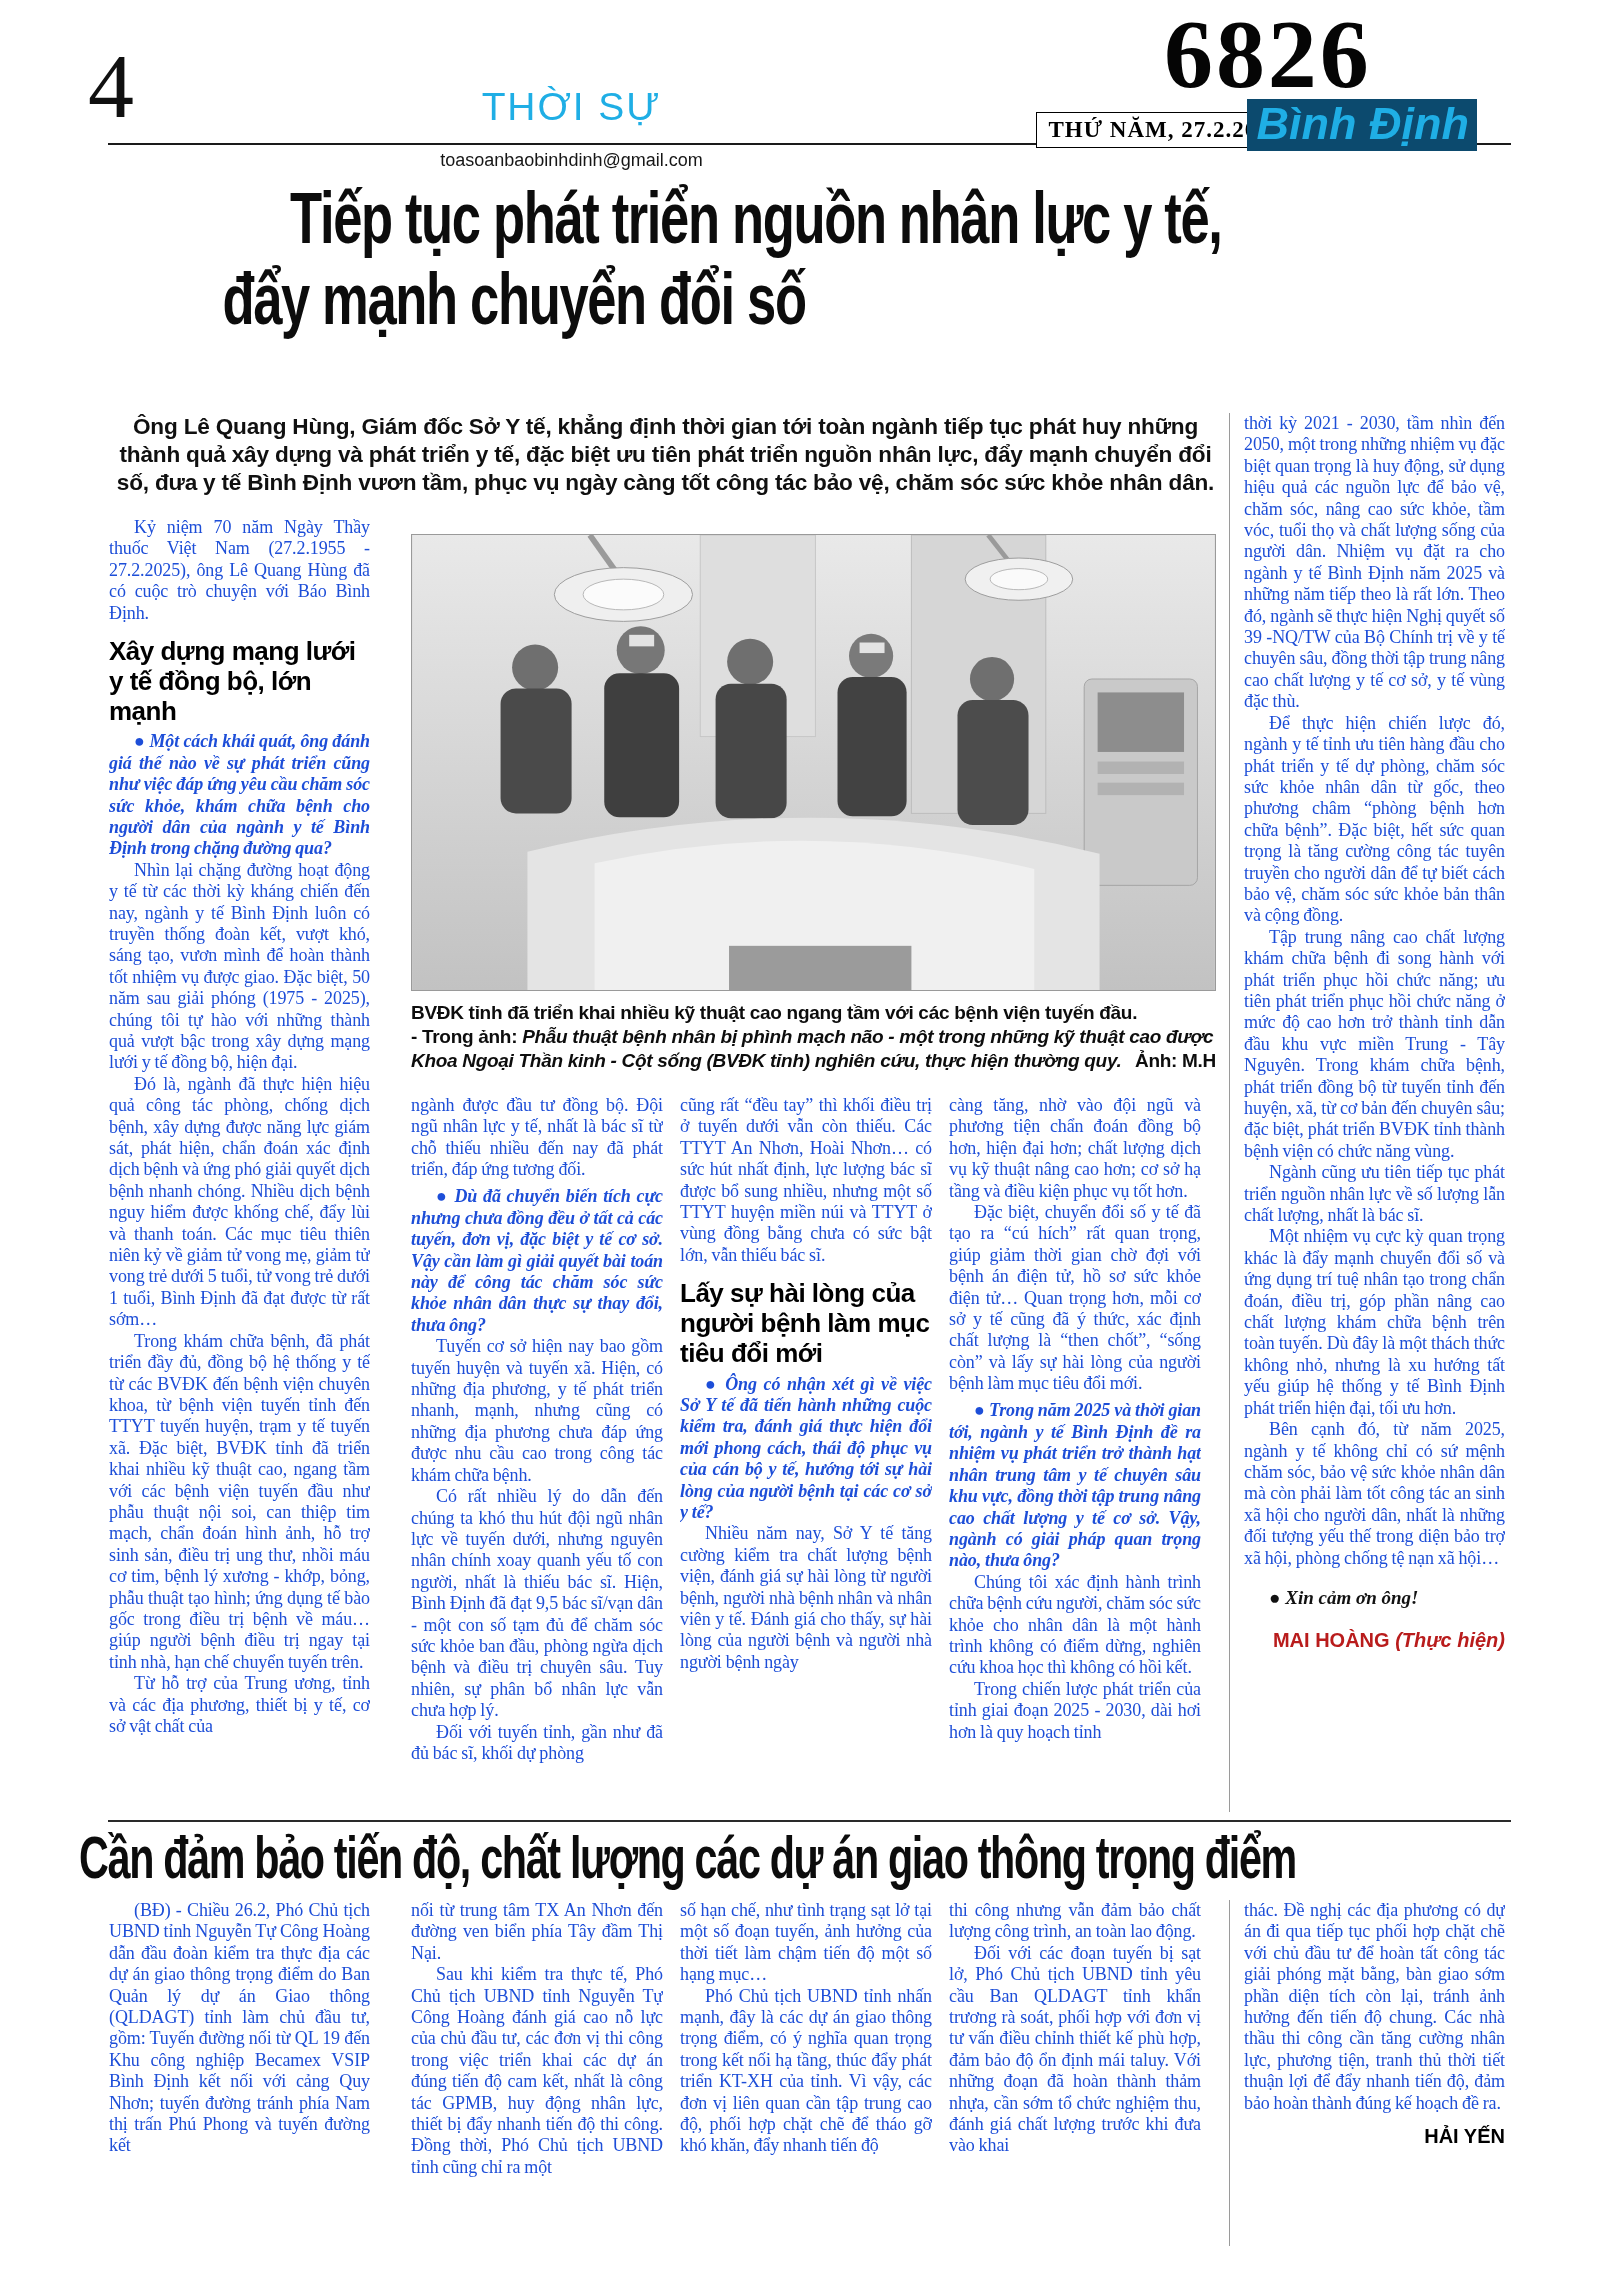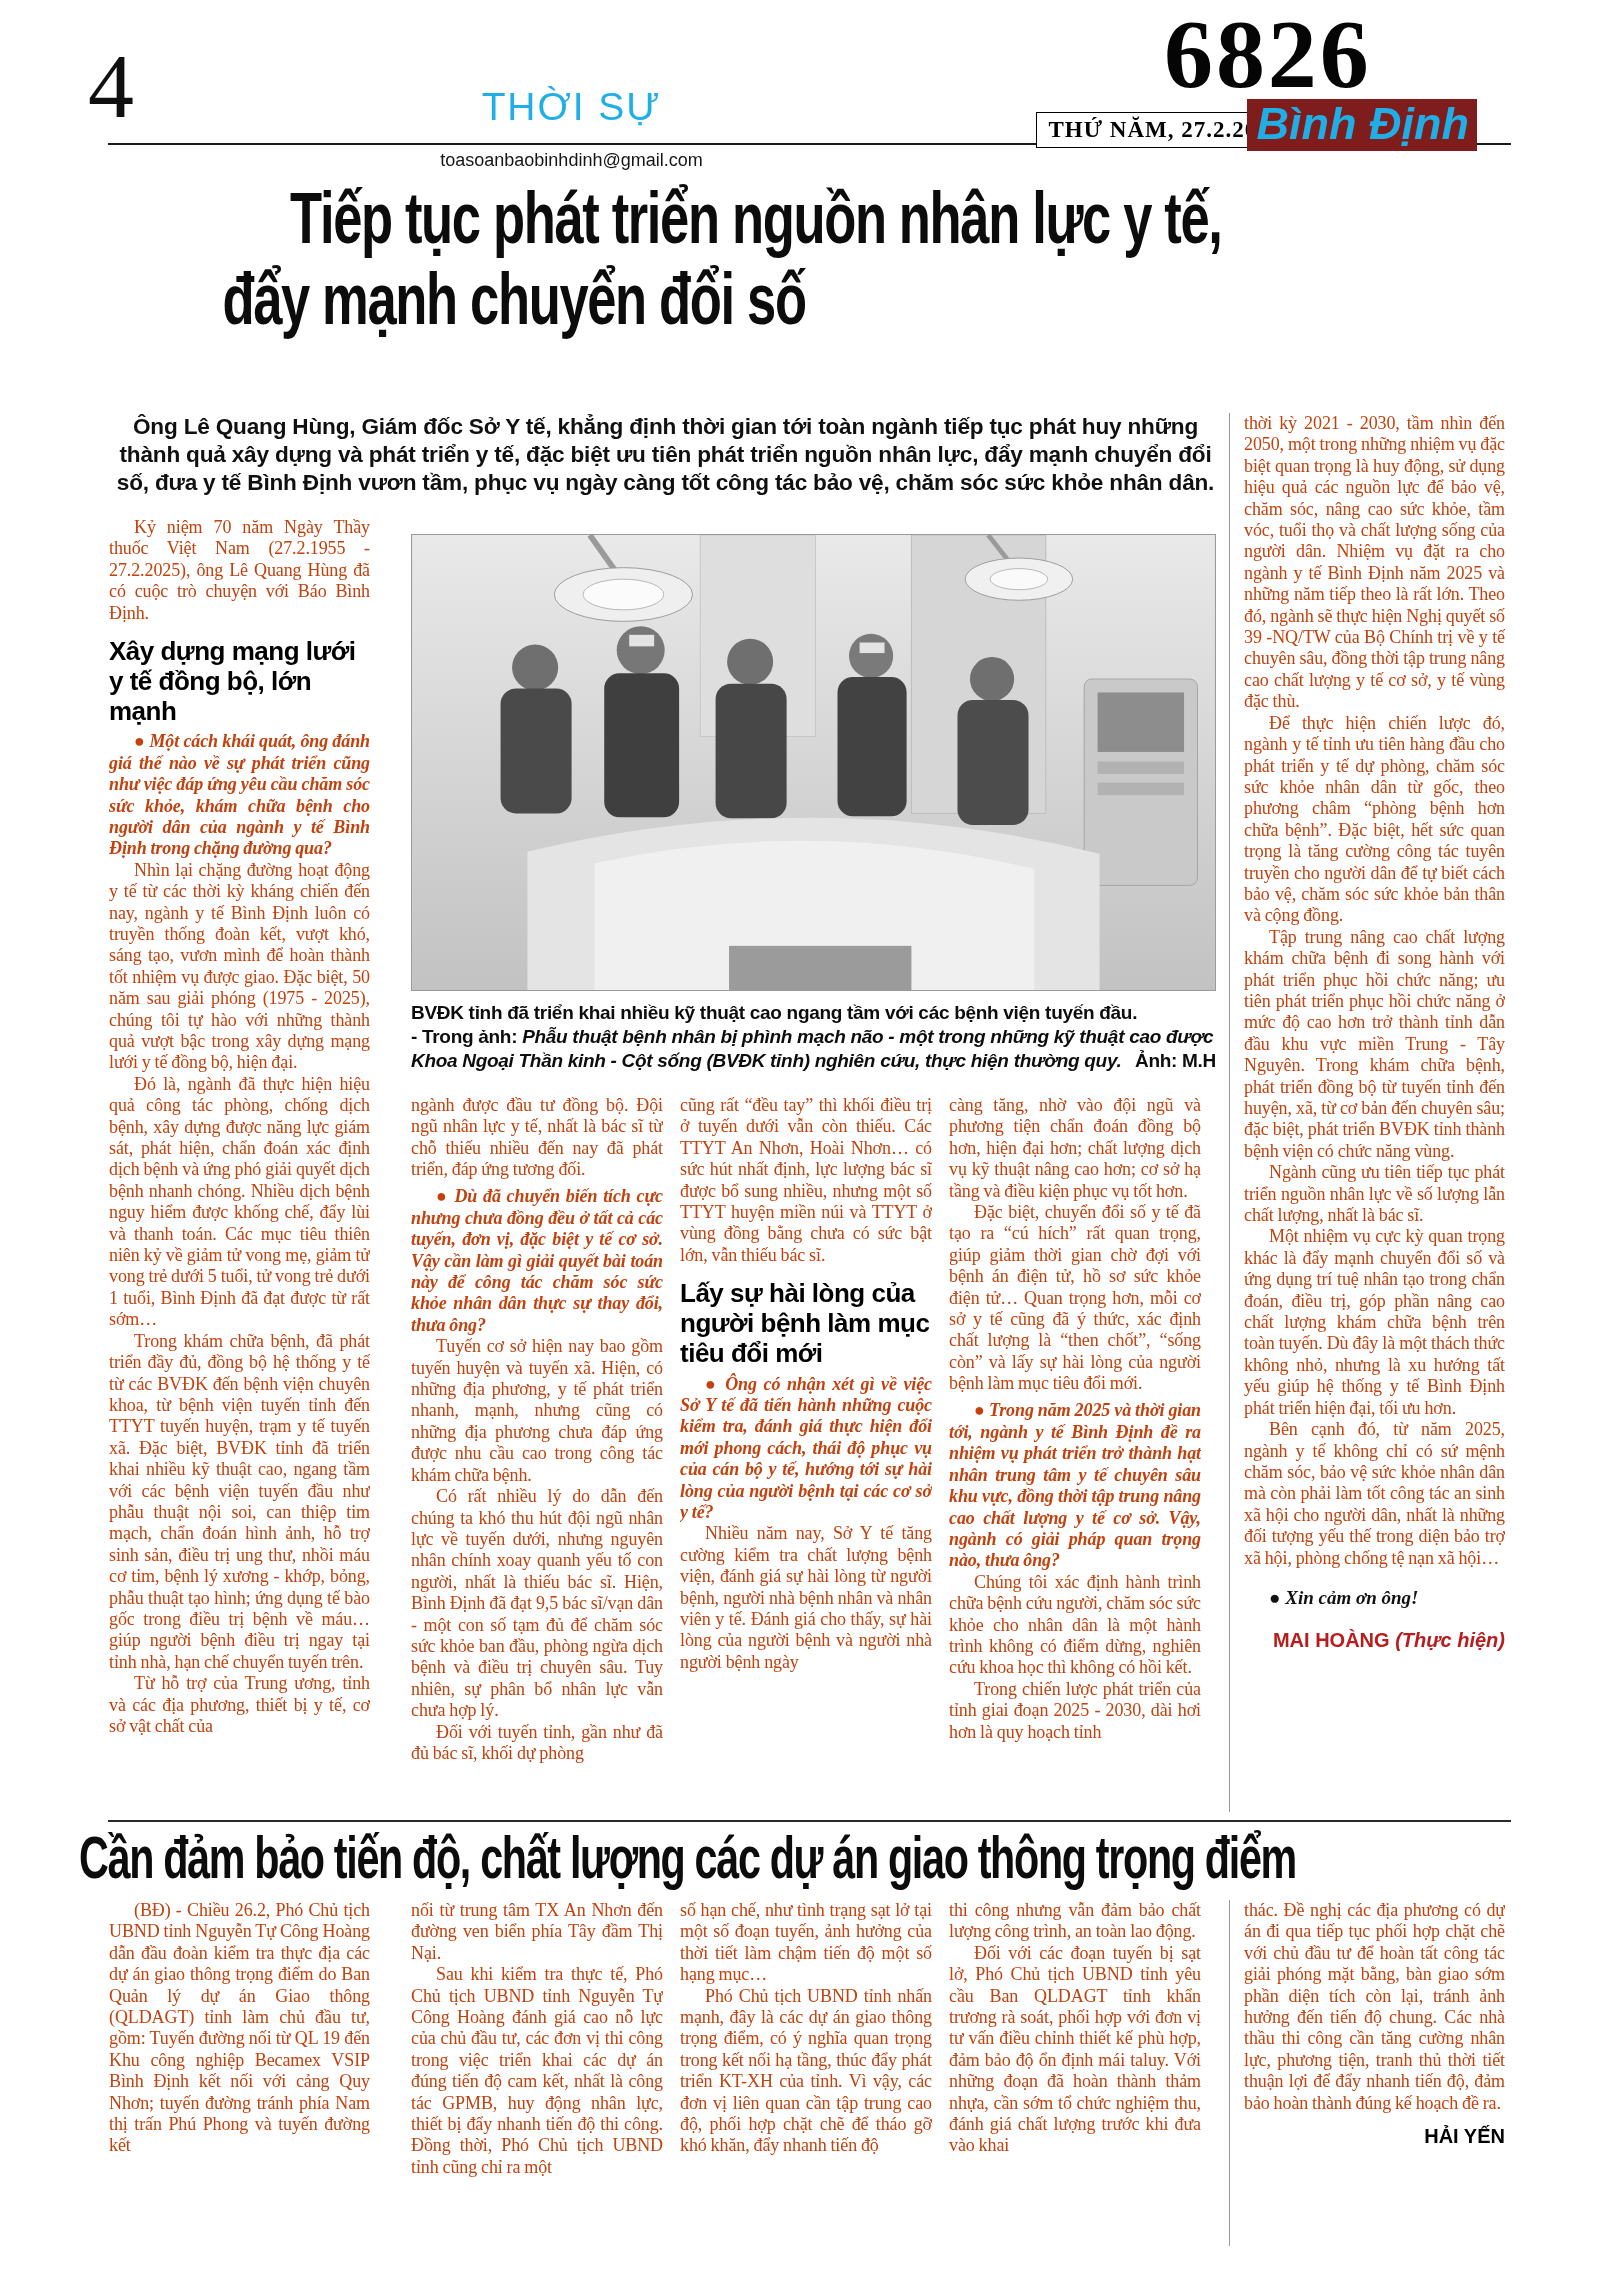--- a/index.html
+++ b/index.html
@@ -10,41 +10,41 @@
   .pageno{position:absolute;left:88px;top:38px;font:400 92px/96px "Liberation Serif",serif;color:#101010;}
   .section-title{position:absolute;left:384px;top:85px;width:375px;text-align:center;
       font:400 39px/44px "Liberation Sans",sans-serif;letter-spacing:1.9px;color:#1faee5;}
   .email{position:absolute;left:384px;top:150px;width:375px;text-align:center;
       font:400 18px/21px "Liberation Sans",sans-serif;color:#161616;}
   .issue{position:absolute;left:1164px;top:1.9px;font:700 98px/104px "Liberation Serif",serif;
       letter-spacing:2.9px;color:#050505;}
   .header-rule{position:absolute;left:108px;top:143px;width:1403px;height:1.9px;background:#1a1a1a;}
   .datebox{position:absolute;left:1036px;top:112px;background:#fff;border:1.9px solid #000;
       padding:2.9px 11.5px 3.8px;font:700 23px/27px "Liberation Serif",serif;letter-spacing:1px;color:#000;}
-  .brand{position:absolute;left:1247px;top:99px;background:#7f1d1d;padding:0 7.7px 1.9px 9.6px;
+  .brand{position:absolute;left:1247px;top:99px;background:#0c4a6e;padding:0 7.7px 1.9px 9.6px;
       font:700 italic 45px/50px "Liberation Sans",sans-serif;color:#1faee5;}
 
   
   .headline{position:absolute;left:109px;top:177px;width:1112px;}
   .hl-wrap{display:flex;justify-content:flex-start;}
   .hl-line{display:inline-block;white-space:nowrap;transform:scaleX(.72);transform-origin:50% 0;
       font:700 73px/81px "Liberation Sans",sans-serif;letter-spacing:-1.9px;color:#0c0c0c;}
   .lead{position:absolute;left:113px;top:413px;width:1105px;text-align:center;
       font:700 22.6px/28px "Liberation Sans",sans-serif;letter-spacing:-0.2px;color:#101010;}
 
   
   .col{position:absolute;overflow:hidden;}
   .col1{left:109px;top:517px;width:261px;height:1299px;}
   .col2{left:411px;top:1095px;width:252px;height:728px;}
   .col3{left:680px;top:1095px;width:252px;height:728px;}
   .col4{left:949px;top:1095px;width:252px;height:728px;}
   .col5{left:1244px;top:413px;width:261px;height:1403px;}
 
   .bp{margin:0;font:400 18px/21.4px "Liberation Serif",serif;text-align:justify;
-      text-indent:25px;letter-spacing:-0.1px;word-spacing:-0.5px;color:#c2410c;}
+      text-indent:25px;letter-spacing:-0.1px;word-spacing:-0.5px;color:#1d4ed8;}
   .bp.cont{text-indent:0;}
   .bp.q{font-weight:700;font-style:italic;margin-top:5.8px;}
   .subhead{margin:11.5px 0 4.8px;font:700 26px/30px "Liberation Sans",sans-serif;
       letter-spacing:-0.5px;color:#000;}
   .closing{margin-top:17.3px;font:700 italic 19px/23px "Liberation Serif",serif;text-indent:25px;}
   .main-byline{margin-top:5.8px;text-align:right;font:700 20px/24px "Liberation Sans",sans-serif;color:#b91c1c;}
   .main-byline .role{font-style:italic;}
 
   
   .photo{position:absolute;left:411px;top:534px;width:805px;height:457px;background:#cfcfcf;

